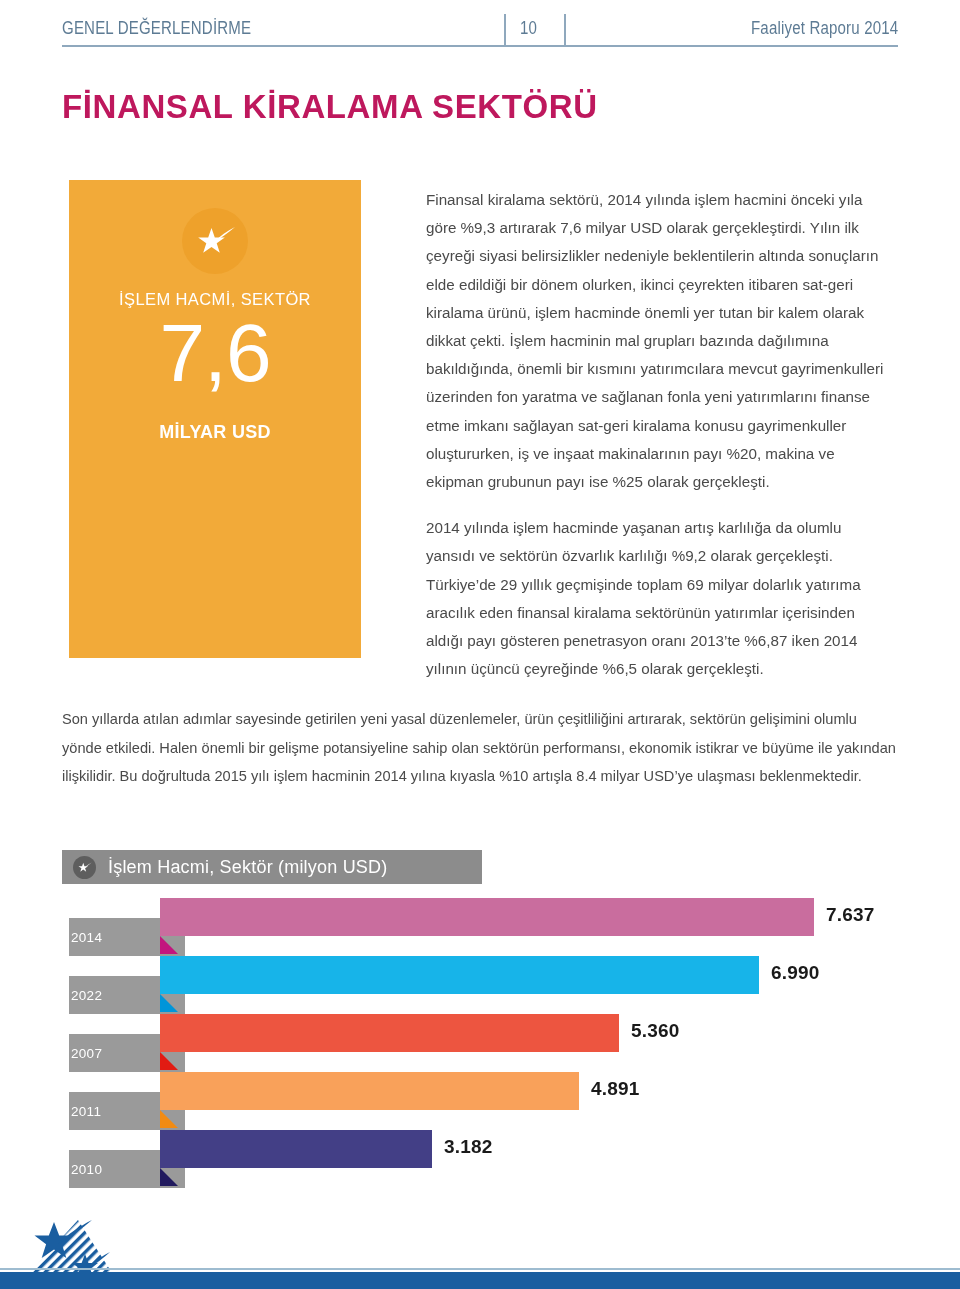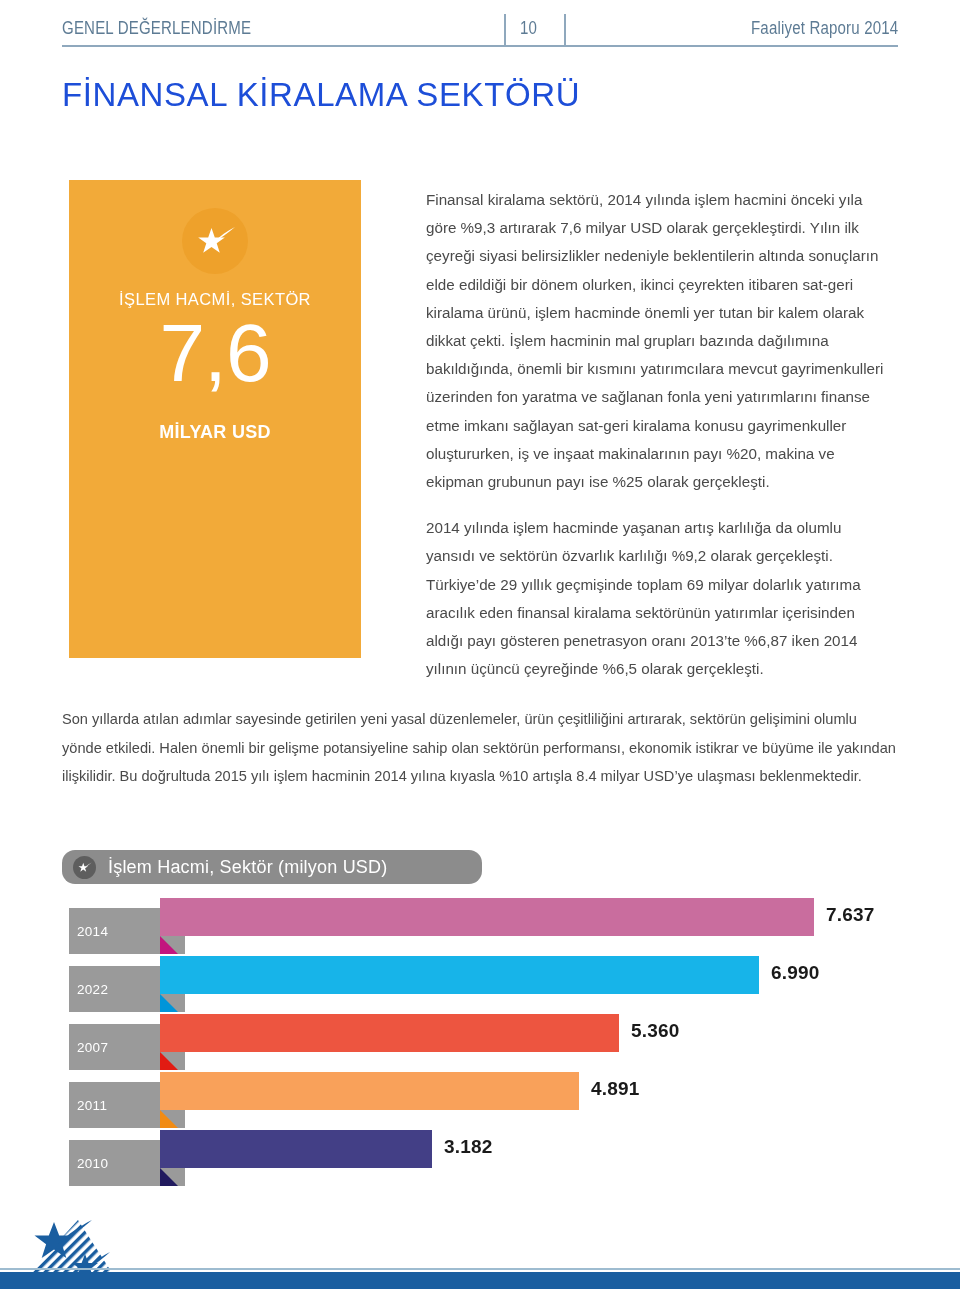--- a/index.html
+++ b/index.html
@@ -48,25 +48,25 @@
     transform: scaleX(0.86);
     transform-origin: left top;
   }
   .rheader .lbl.left  { left: 0px; }
   .rheader .lbl.page  { left: 458px; transform: scaleX(0.86); }
   .rheader .lbl.right { right: 0px; transform: scaleX(0.86); transform-origin: right top; }
 
   
   .section-title {
     position: absolute;
-    left: 62px; top: 76px;
+    left: 62px; top: 88px;
     font-size: 33px;
-    font-weight: 400;
+    font-weight: 700;
     letter-spacing: 0.6px;
-    color: #1d4ed8;
+    color: #be185d;
     white-space: nowrap;
   }
 
   
   .card {
     position: absolute;
     left: 69px; top: 180px;
     width: 292px; height: 478px;
     background: #f2aa39;
   }
@@ -139,21 +139,21 @@
     line-height: 28.5px;
     margin-top: 8px;
   }
 
   
   .chart-title {
     position: absolute;
     left: 62px; top: 850px;
     width: 420px; height: 34px;
     background: #8c8c8c;
-    display: flex; align-items: center; border-radius: 13px;
+    display: flex; align-items: center;
   }
   .chart-title .dot {
     width: 23px; height: 23px;
     margin-left: 11px;
     border-radius: 50%;
     background: #5e5e5e;
     display: flex; align-items: center; justify-content: center;
     flex: none;
   }
   .chart-title .ct-text {
@@ -165,27 +165,27 @@
   }
 
   .chart {
     position: absolute;
     left: 0px; top: 898px;
     width: 960px; height: 300px;
   }
   .bar-row { position: absolute; left: 0; width: 960px; height: 58px; }
   .bar-tab {
     position: absolute;
-    left: 69px; top: 10px;
-    width: 116px; height: 46px;
+    left: 69px; top: 20px;
+    width: 116px; height: 38px;
     background: #9a9a9a;
     color: #ffffff;
     font-size: 13.5px;
     display: flex; align-items: center;
-    padding-left: 8px;
+    padding-left: 2px;
     letter-spacing: 0.3px;
   }
   .bar-main {
     position: absolute;
     left: 160px; top: 0px;
     height: 38px;
   }
   .bar-fold {
     position: absolute;
     left: 160px; top: 38px;

